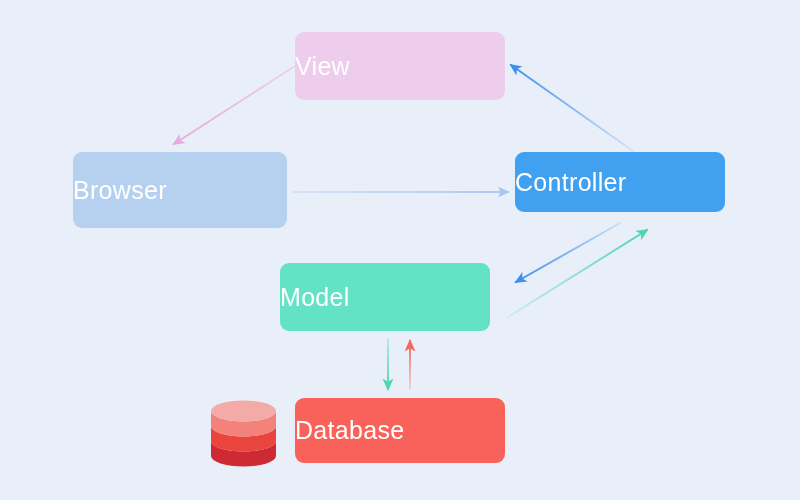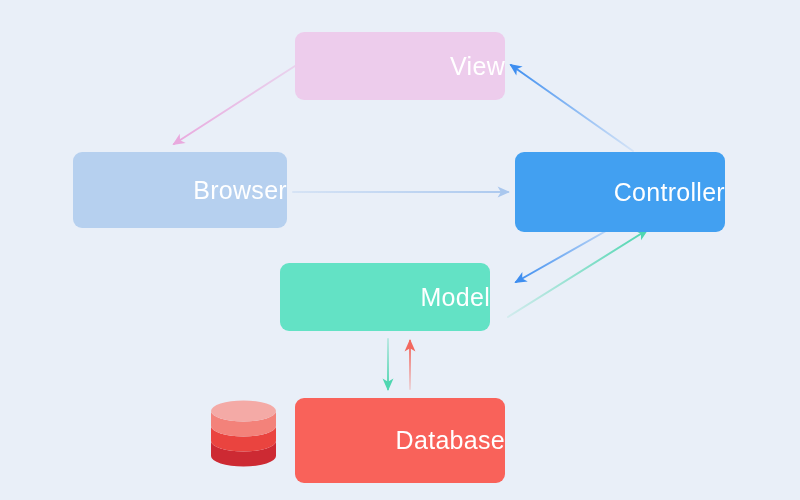--- a/index.html
+++ b/index.html
@@ -4,29 +4,29 @@
 <style>
   html,body{margin:0;padding:0;}
   body{
     width:800px;height:500px;overflow:hidden;
     background:var(--background,#e9eff8);
     font-family:"Liberation Sans",sans-serif;
   }
   .canvas{position:relative;width:800px;height:500px;background:var(--background,#e9eff8);}
   svg.layer{position:absolute;left:0;top:0;}
   .node{
-    position:absolute;display:flex;align-items:center;justify-content:flex-end;
+    position:absolute;display:flex;align-items:center;justify-content:flex-start;
     border-radius:9px;color:var(--label-text,#fff);
     font-size:25px;font-weight:500;letter-spacing:.3px;
   }
   .node-view      {left:295px;top:32px; width:210px;height:68px;background:var(--view-bg,#edccec);}
   .node-browser   {left:73px; top:152px;width:214px;height:76px;background:var(--browser-bg,#b6d0ef);}
-  .node-controller{left:515px;top:152px;width:210px;height:80px;background:var(--controller-bg,#42a0f1);}
+  .node-controller{left:515px;top:152px;width:210px;height:60px;background:var(--controller-bg,#42a0f1);}
   .node-model     {left:280px;top:263px;width:210px;height:68px;background:var(--model-bg,#63e2c5);}
-  .node-database  {left:295px;top:398px;width:210px;height:85px;background:var(--database-bg,#f9625a);}
+  .node-database  {left:295px;top:398px;width:210px;height:65px;background:var(--database-bg,#f9625a);}
 
   line.edge{stroke-width:2;fill:none;stroke-linecap:round;}
 
   .stop-pink     {stop-color:var(--arrow-pink,#e9a9de);}
   .stop-lightblue{stop-color:var(--arrow-lightblue,#a9c7ee);}
   .stop-blue     {stop-color:var(--arrow-blue,#3e8ef0);}
   .stop-teal     {stop-color:var(--arrow-teal,#4fd6b0);}
   .stop-red      {stop-color:var(--arrow-red,#f2685f);}
 
   .fill-pink     {fill:var(--arrow-pink,#e9a9de);}

